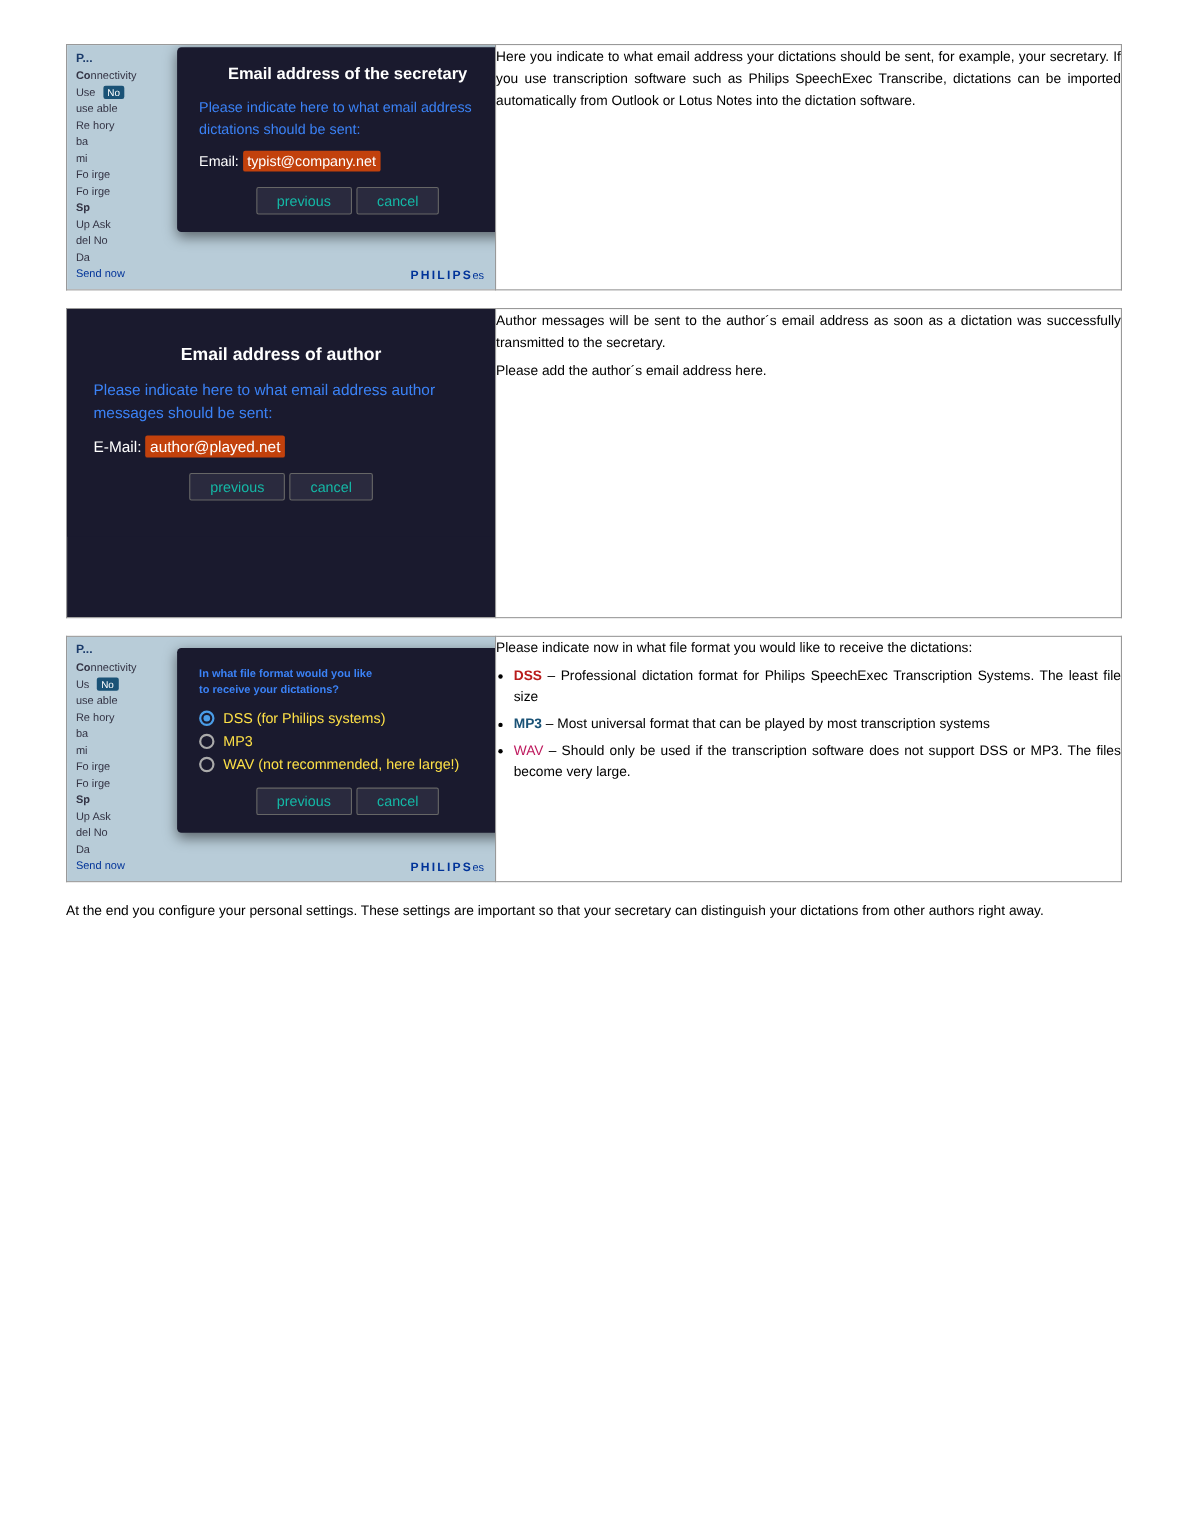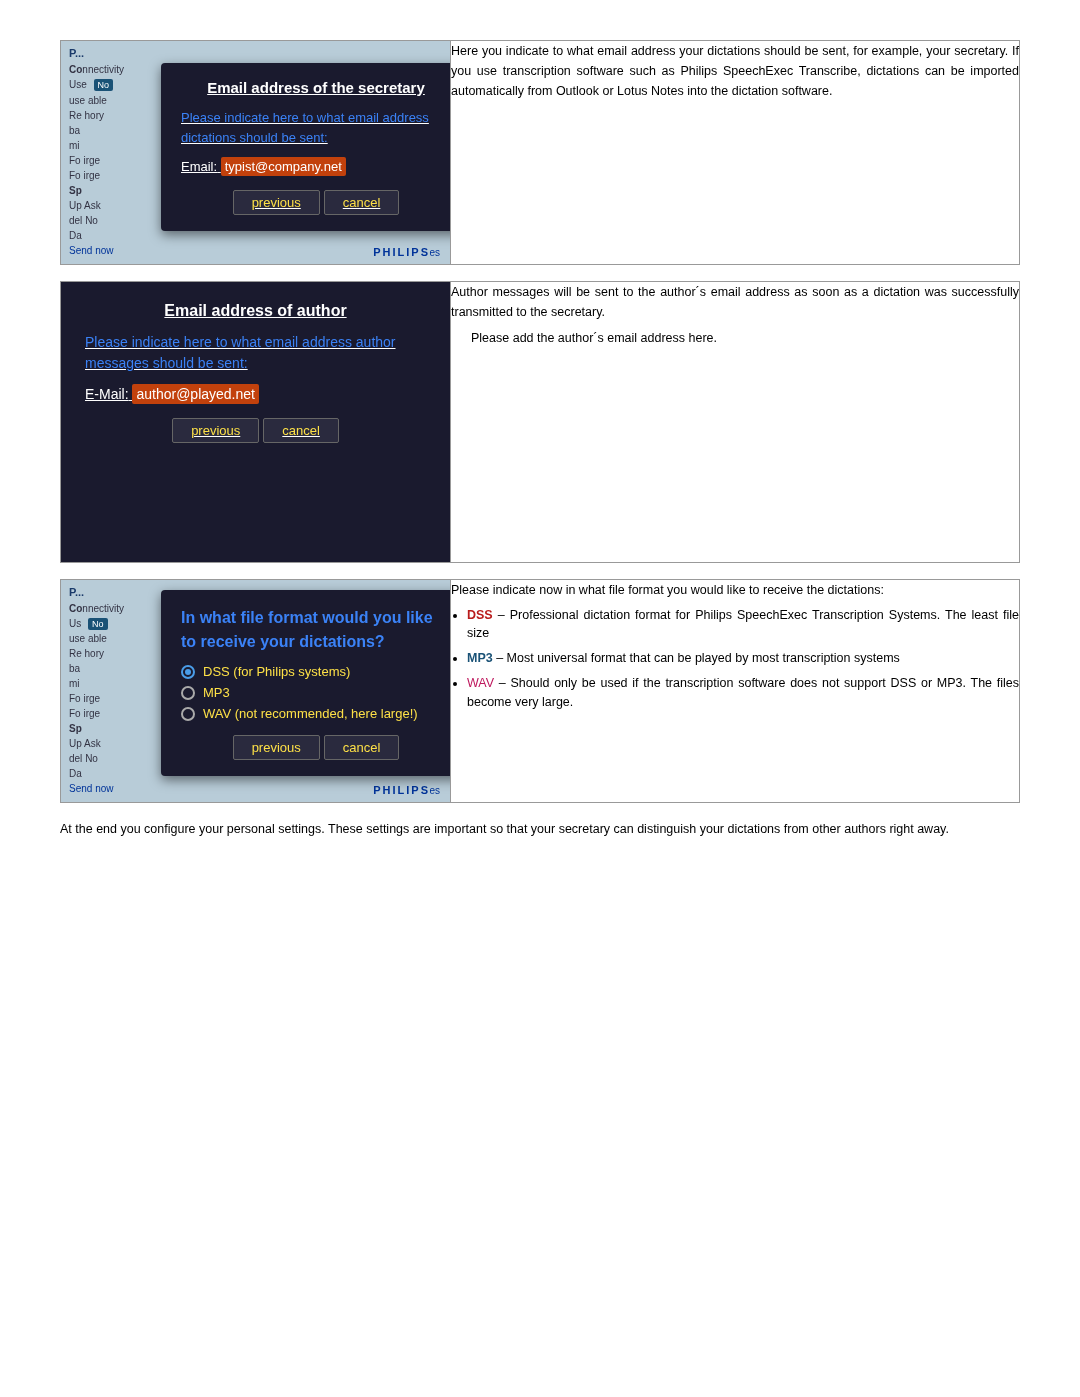--- a/index.html
+++ b/index.html
@@ -46,23 +46,22 @@
       background: #1a1a2e;
       color: white;
       border-radius: 4px;
       padding: 16px 20px;
       width: 310px;
       z-index: 10;
       box-shadow: 0 4px 12px rgba(0,0,0,0.5);
     }
 
     .dialog-overlay.secretary {
-      top: 22px;
+      top: 2px;
       left: 100px;
-      text-decoration: underline;
     }
 
     .dialog-overlay.fileformat {
       top: 10px;
       left: 100px;
     }
 
     .dialog-title {
       font-size: 15px;
       font-weight: bold;
@@ -92,40 +91,39 @@
     }
 
     .dialog-buttons {
       display: flex;
       justify-content: center;
       gap: 4px;
     }
 
     .dialog-btn {
       background: #2a2a3e;
-      color: #fde047;
+      color: #14b8a6;
       border: 1px solid #666;
       padding: 4px 18px;
       font-size: 13px;
       cursor: pointer;
       border-radius: 2px;
     }
 
     .author-dialog-standalone {
       position: absolute;
       top: 10px;
       left: 100px;
       background: #1a1a2e;
       color: white;
       border-radius: 4px;
-      padding: 20px 24px;
+      padding: 33px 24px;
       width: 310px;
       z-index: 10;
       box-shadow: 0 4px 12px rgba(0,0,0,0.5);
-      text-decoration: underline;
     }
 
     .author-dialog-standalone .dialog-title {
       font-size: 16px;
     }
 
     .author-dialog-standalone .dialog-body {
       font-size: 14px;
     }
 
@@ -293,21 +291,21 @@
           </div>
           <div class="dialog-buttons">
             <button class="dialog-btn">previous</button>
             <button class="dialog-btn">cancel</button>
           </div>
         </div>
       </div>
     </td>
     <td class="right-cell">
       <p>Author messages will be sent to the author´s email address as soon as a dictation was successfully transmitted to the secretary.</p>
-      <p style="margin-top:6px;padding-left:20px;">Please add the author´s email address here.</p>
+      <p style="margin-top:6px;">Please add the author´s email address here.</p>
     </td>
   </tr>
 </tbody>
   </table>
 
 <table class="main-table">
   <tbody>
       <tr>
     <td class="left-cell">
 
@@ -324,21 +322,21 @@
         <div class="bg-abr-row"><strong>Sp</strong></div>
         <div class="bg-abr-row">Up <span>Ask</span></div>
         <div class="bg-abr-row">del <span>No</span></div>
         <div class="bg-abr-row">Da</div>
         <div class="bg-abr-row" style="color:#003399;">Send now</div>
         <div class="philips-logo-inline" style="position:absolute;bottom:6px;right:20px;">PHILIPS</div>
         <div style="position:absolute;bottom:6px;right:10px;font-size:10px;color:#003399;">es</div>
       </div>
 
       <div class="dialog-overlay fileformat">
-        <div class="dialog-body" style="font-size:16px;font-weight:bold;text-align:left;">
+        <div class="dialog-body" style="font-size:10px;font-weight:bold;text-align:left;">
           <span>In what file format would you like</span><br>
           <span>to receive your dictations?</span>
         </div>
         <div class="radio-group" style="margin-top:10px;">
           <div class="radio-item">
             <div class="radio-circle selected"></div>
             <span>DSS (for Philips systems)</span>
           </div>
           <div class="radio-item">
             <div class="radio-circle"></div>

